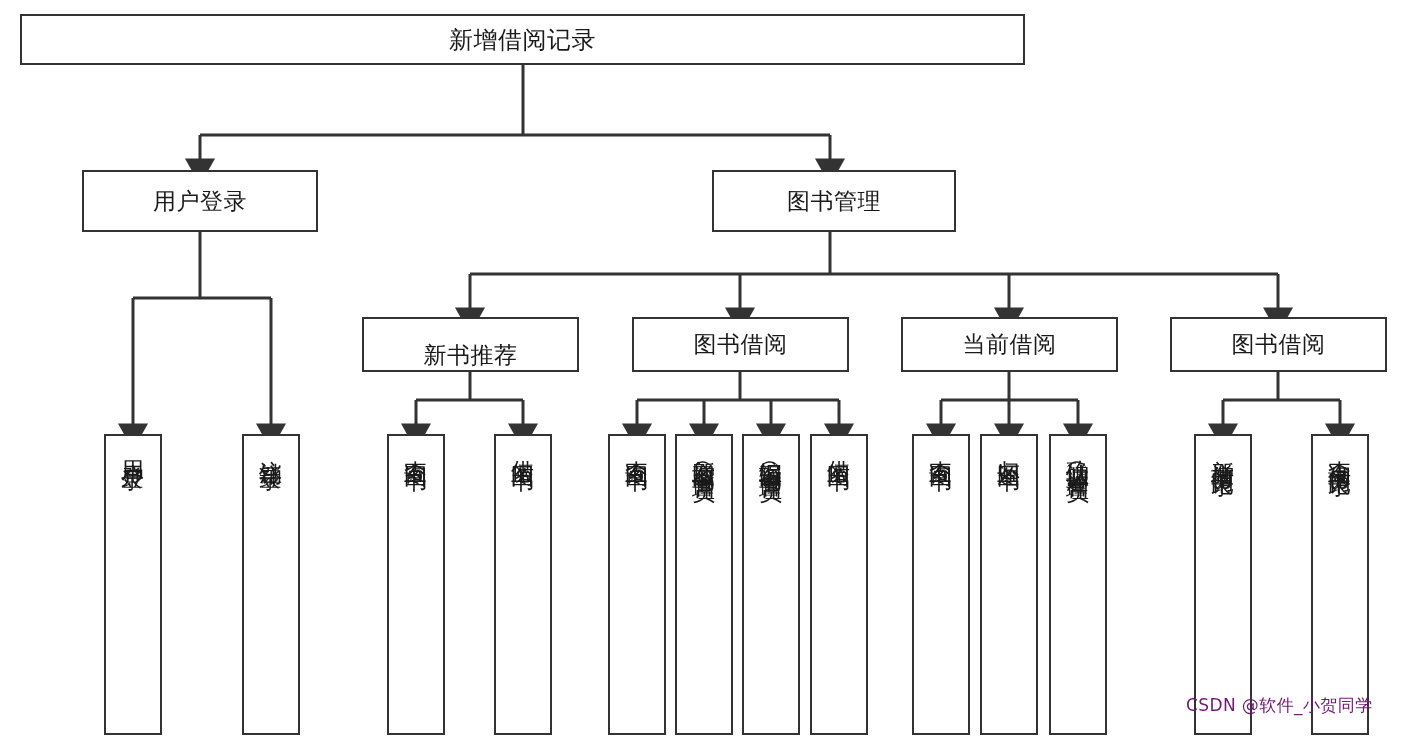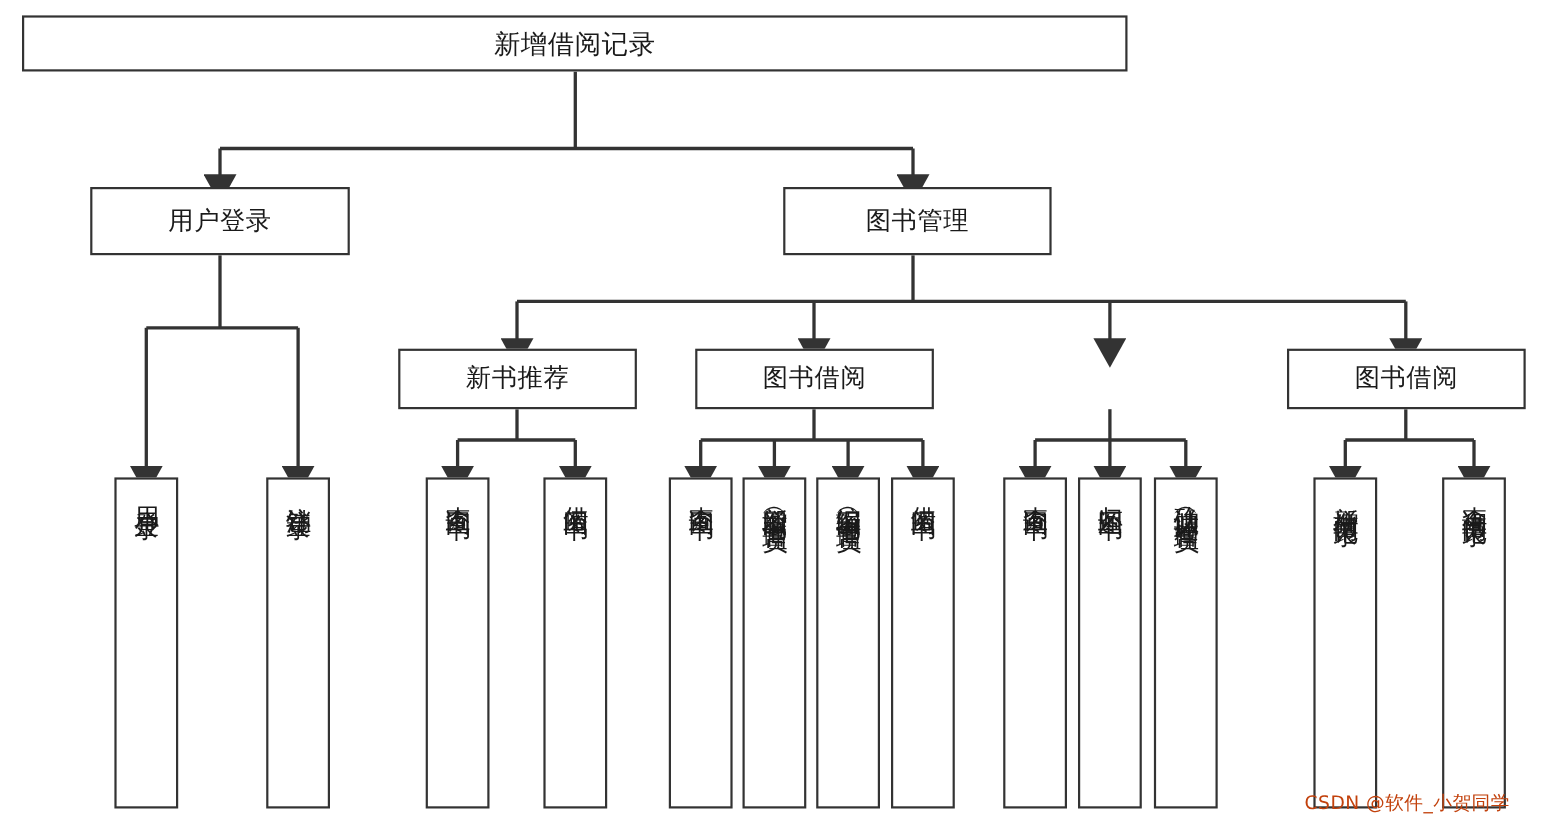--- a/index.html
+++ b/index.html
@@ -55,26 +55,26 @@
     text-orientation: upright;
     font-size: 23px;
     line-height: 1.05;
     letter-spacing: 3px;
   }
   .node.root .label {
     font-size: 24px;
   }
   .watermark {
     position: absolute;
-    color: #c2410c;
+    color: #701a75;
     font-size: 17px;
     letter-spacing: 0.4px;
     white-space: nowrap;
     left: 1186px;
-    top: 718px;
+    top: 694px;
   }
 </style>
 </head>
 <body>
 
 <div id="canvas">
 
   <svg id="wires" viewBox="0 0 1405 747" xmlns="http://www.w3.org/2000/svg">
     <defs>
       <marker id="arrow" markerWidth="9" markerHeight="10" refX="1.2" refY="5" orient="auto" markerUnits="strokeWidth">
@@ -129,26 +129,29 @@
     <span class="label">新增借阅记录</span>
   </div>
 
   <div class="node horiz" style="left:82px; top:170px; width:236px; height:62px;">
     <span class="label">用户登录</span>
   </div>
   <div class="node horiz" style="left:712px; top:170px; width:244px; height:62px;">
     <span class="label">图书管理</span>
   </div>
 
-  <div class="node horiz" style="left:362px; top:317px; width:217px; height:55px;">
+  <div class="node horiz" style="left:362px; top:317px; width:217px; height:55px;align-items:flex-end;">
     <span class="label">新书推荐</span>
   </div>
   <div class="node horiz" style="left:632px; top:317px; width:217px; height:55px;">
     <span class="label">图书借阅</span>
   </div>
+  <div class="node horiz" style="left:901px; top:317px; width:217px; height:55px;">
+    <span class="label">当前借阅</span>
+  </div>
   <div class="node horiz" style="left:1170px; top:317px; width:217px; height:55px;">
     <span class="label">图书借阅</span>
   </div>
 
   <div class="node vert" style="left:104px; top:434px; width:58px; height:301px;">
     <span class="label">用户登录</span>
   </div>
   <div class="node vert" style="left:242px; top:434px; width:58px; height:301px;">
     <span class="label">注销登录</span>
   </div>

